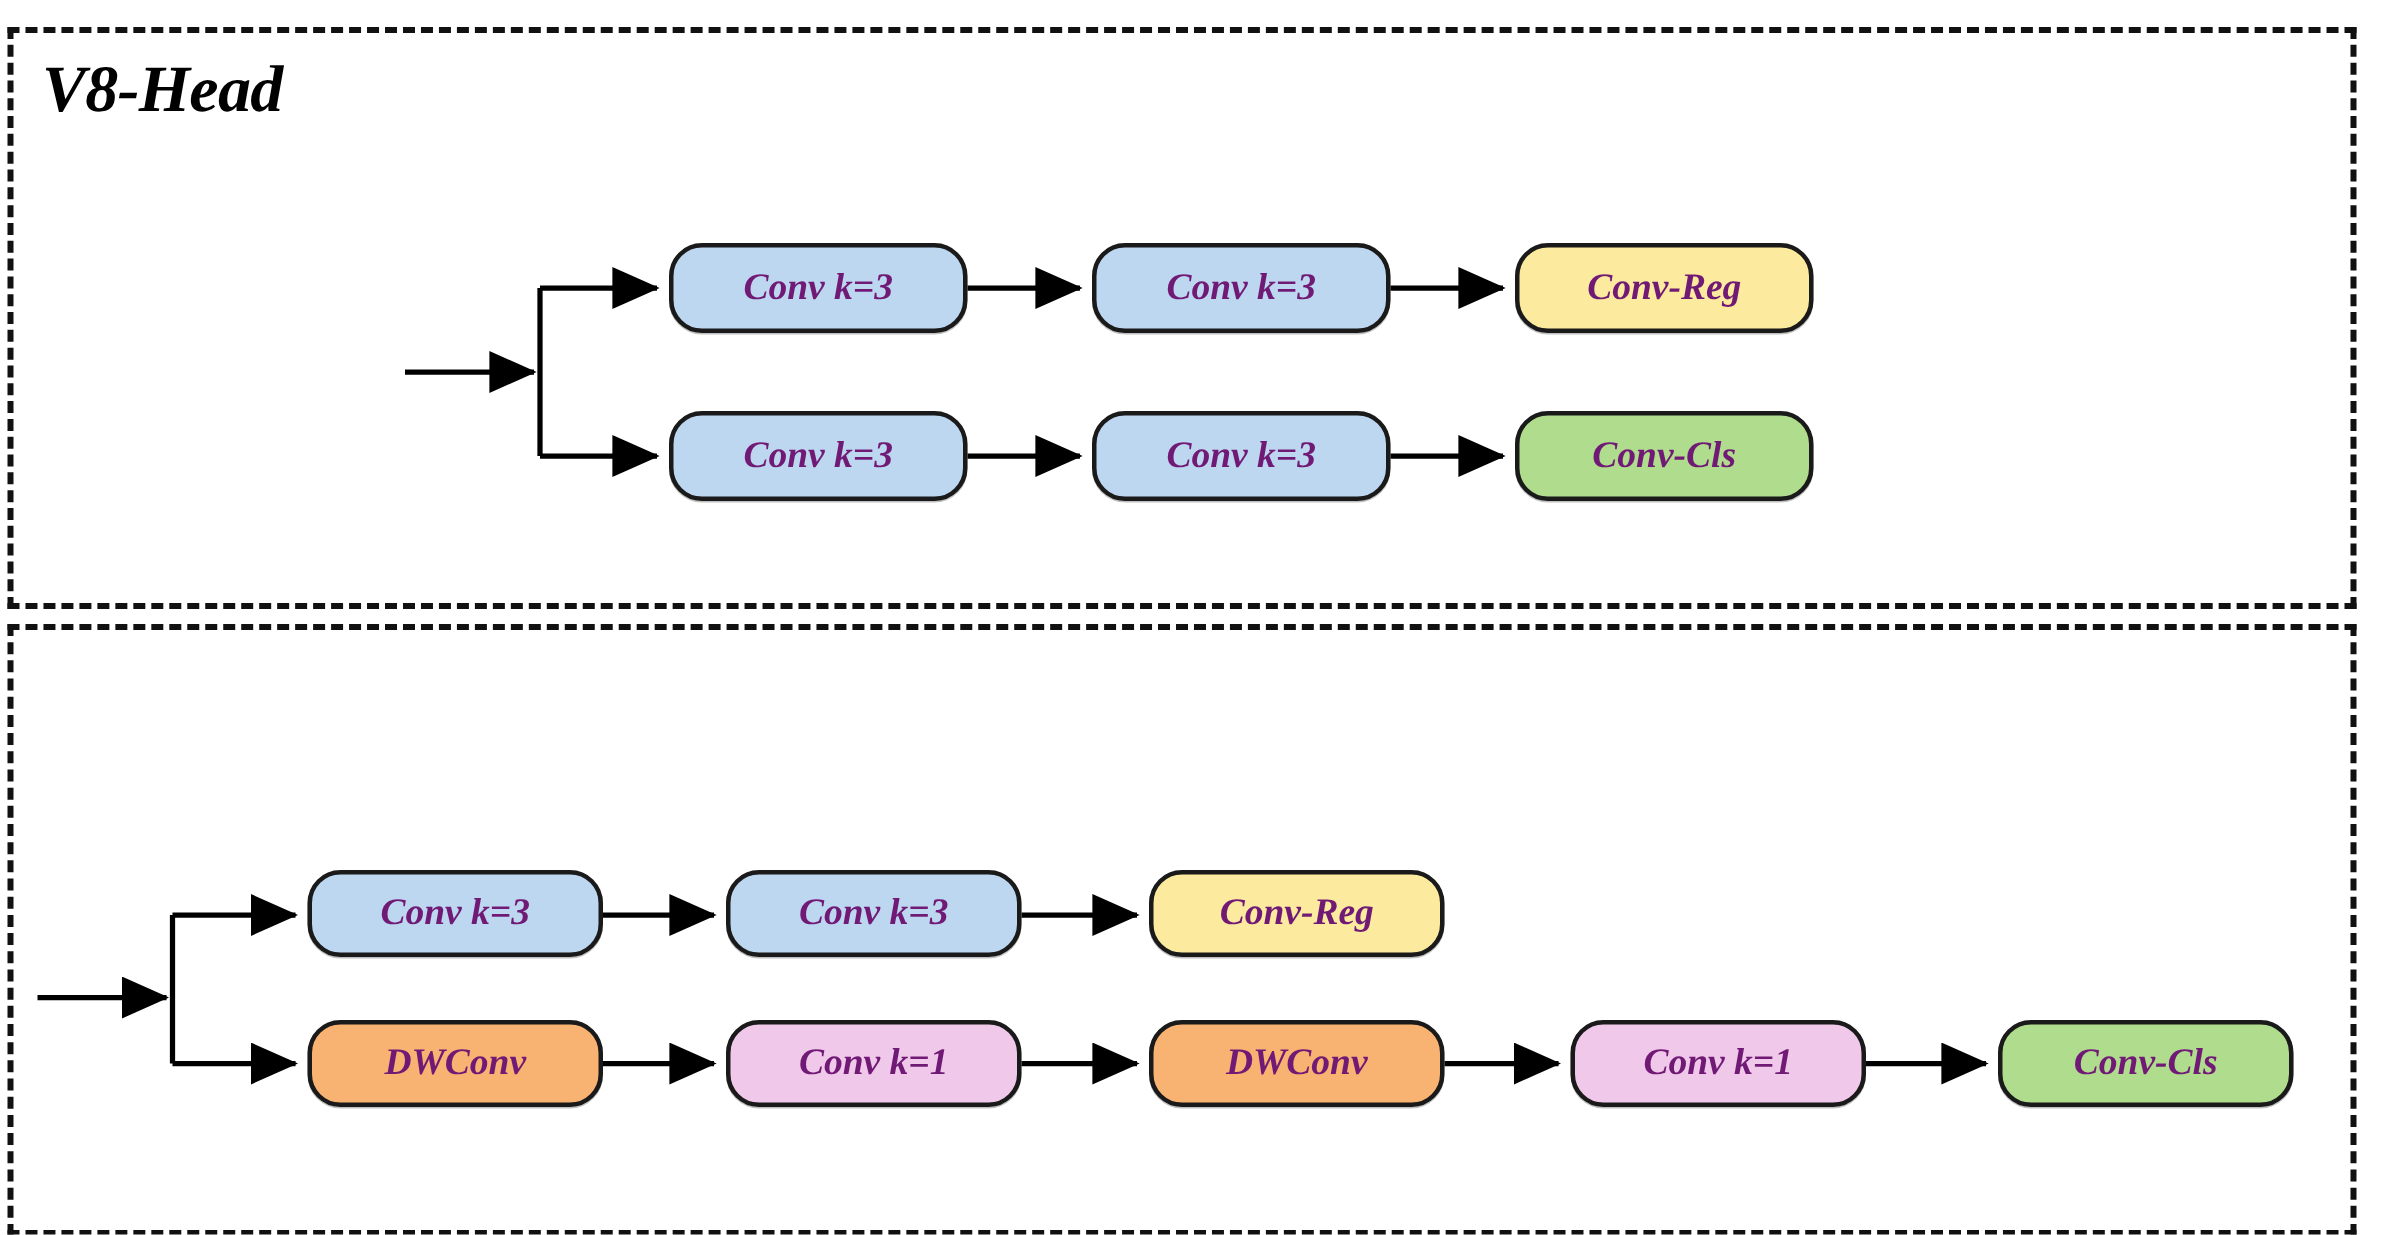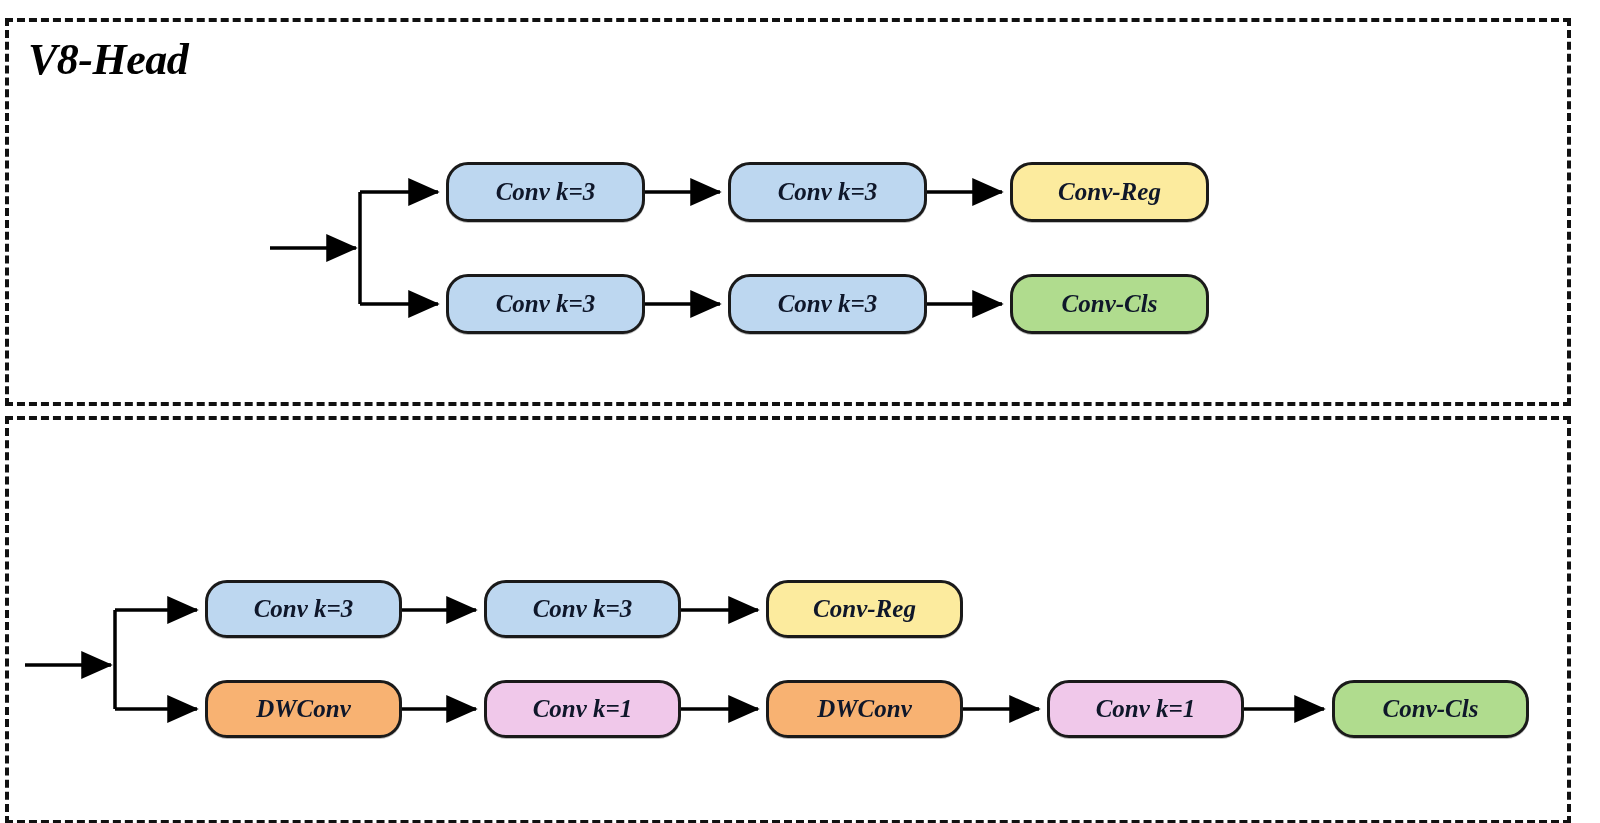--- a/index.html
+++ b/index.html
@@ -47,21 +47,21 @@
   .node {
     position: absolute;
     box-sizing: border-box;
     border: 3px solid #1a1a1a;
     border-radius: 22px;
     display: flex;
     align-items: center;
     justify-content: center;
     font-weight: bold;
     font-size: 25px;
-    color: #0f172a;
+    color: #701a75;
     white-space: nowrap;
     font-family: "Liberation Serif", "DejaVu Serif", serif;
     box-shadow: 0 1px 0 rgba(0,0,0,0.25);
   }
   .node-label { pointer-events: none; }
 
   
   #wires {
     position: absolute;
     left: 0; top: 0;

